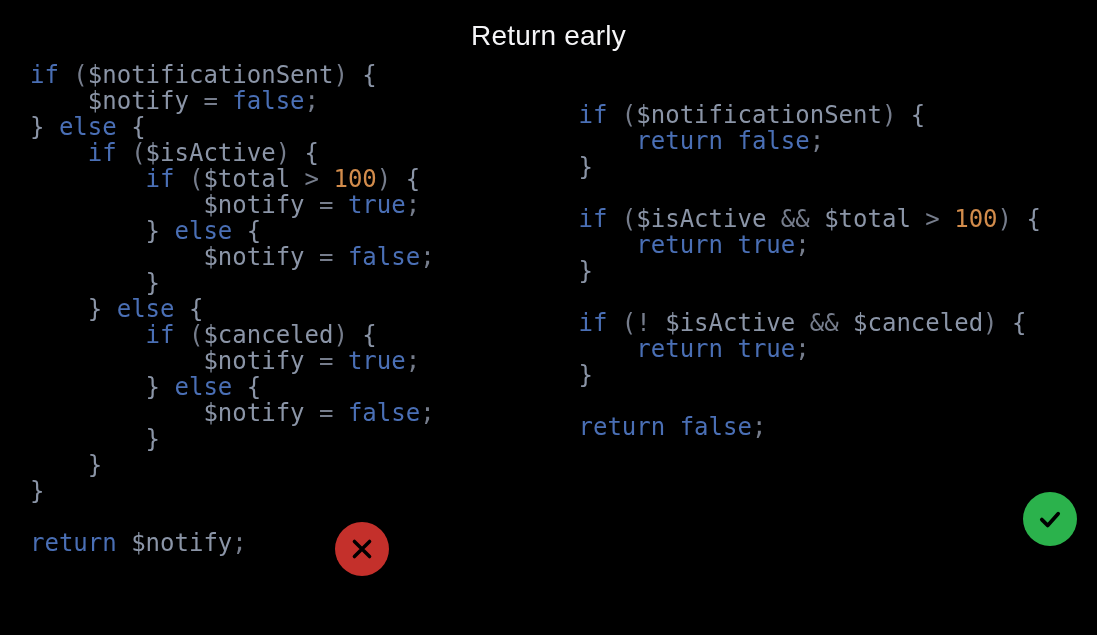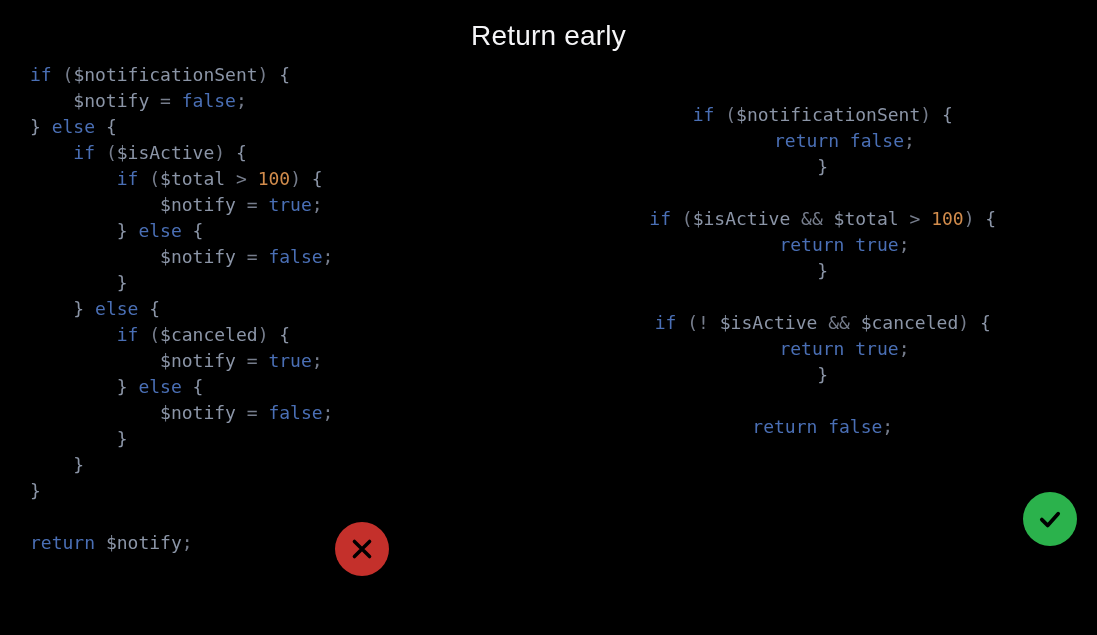--- a/index.html
+++ b/index.html
@@ -24,24 +24,24 @@
   .cols {
     display: flex;
     flex-direction: row;
     padding: 10px 30px 0 30px;
     gap: 60px;
   }
   .col {
     flex: 1;
     position: relative;
   }
-  .col-right { padding-top: 40px; text-align: center; }
+  .col-right { padding-top: 40px; }
   pre.code {
     margin: 0;
-    font-size: 18px;
+    font-size: 24px;
     line-height: 26px;
     white-space: pre;
     color: #a9b7c6;
   }
   .tk-kw   { color: #4a6fb5; }   
   .tk-var  { color: #8b95a7; }   
   .tk-bool { color: #4a6fb5; }   
   .tk-num  { color: #d28c4c; }   
   .tk-op   { color: #767d8c; }   
   .tk-punc { color: #8b95a7; }   

